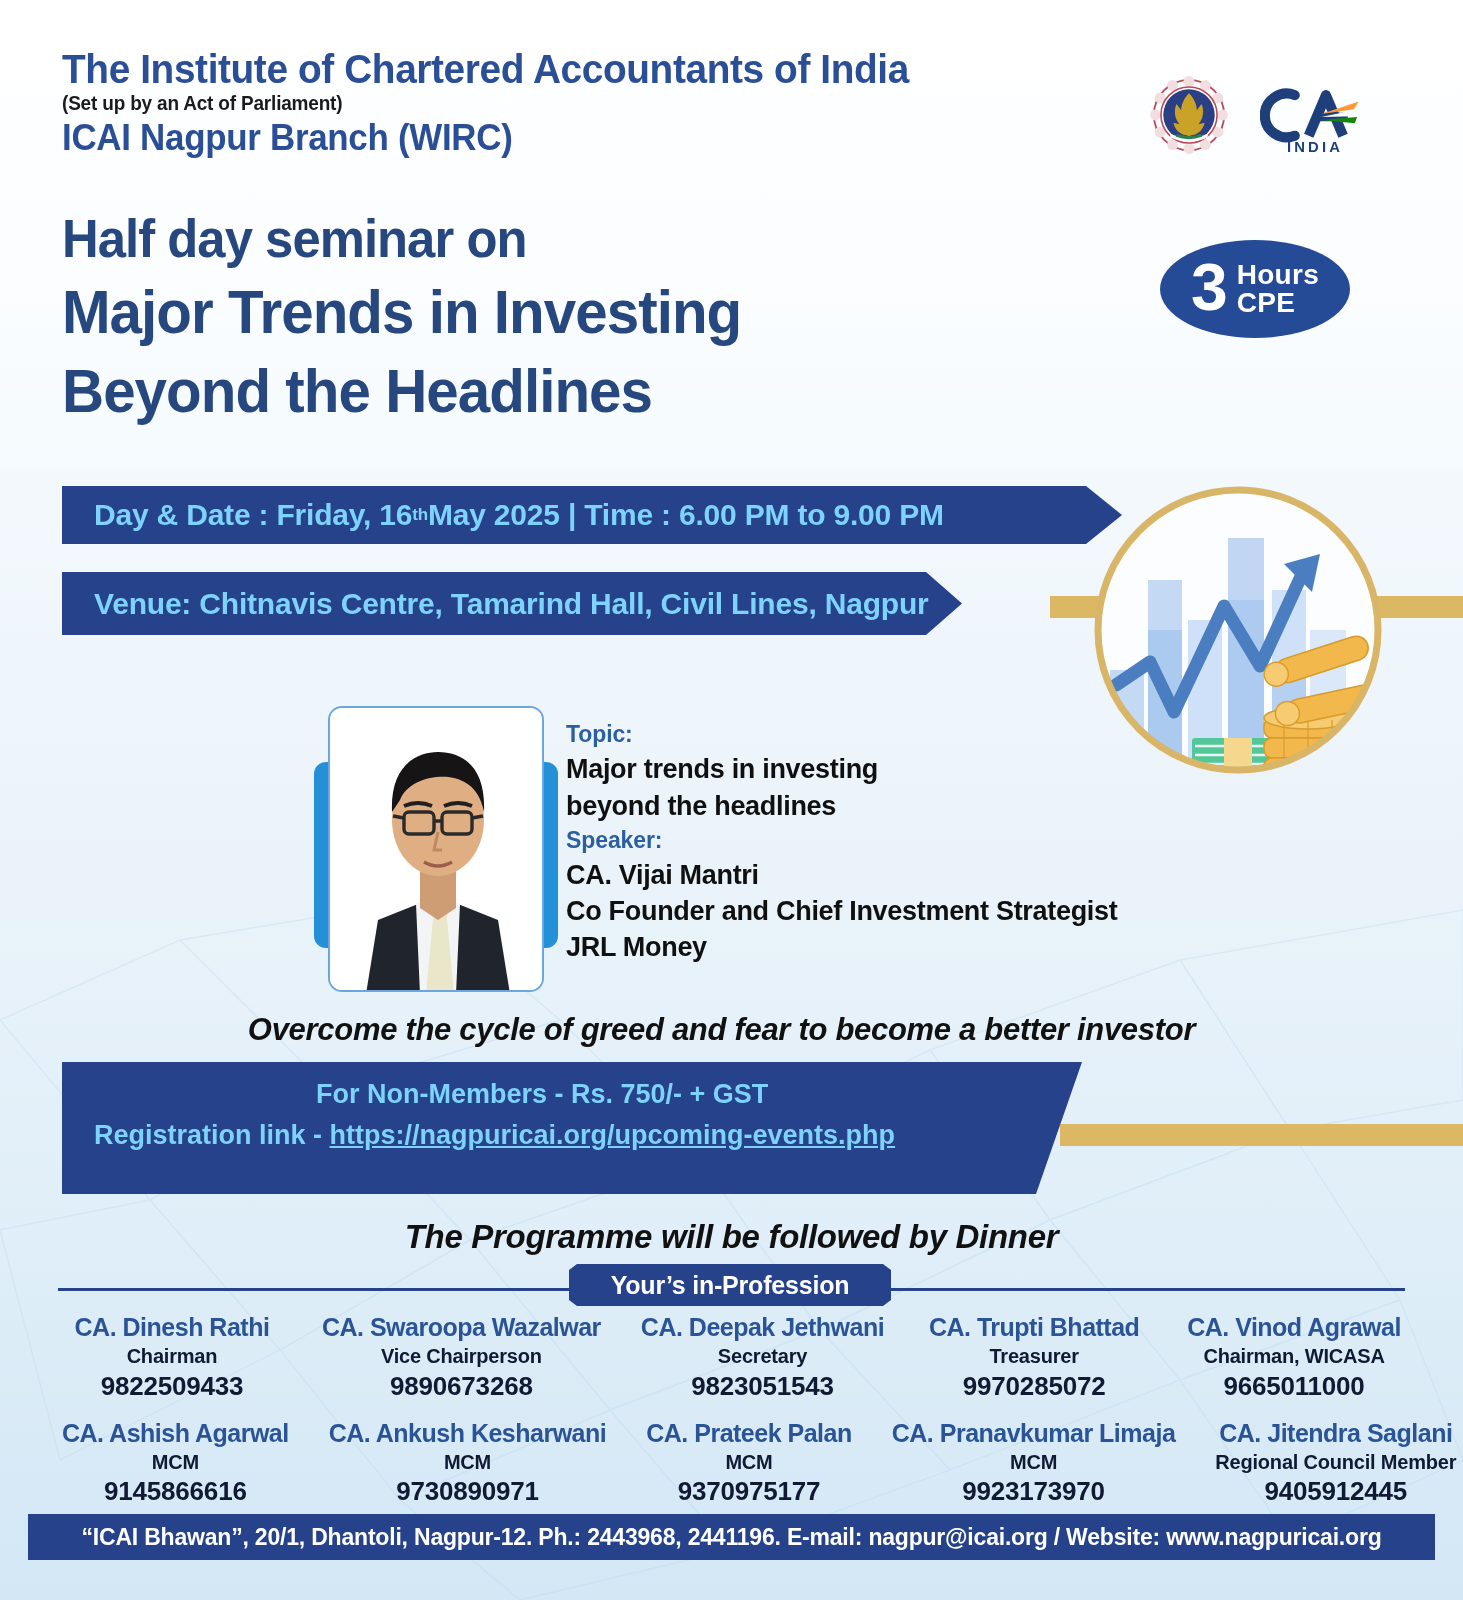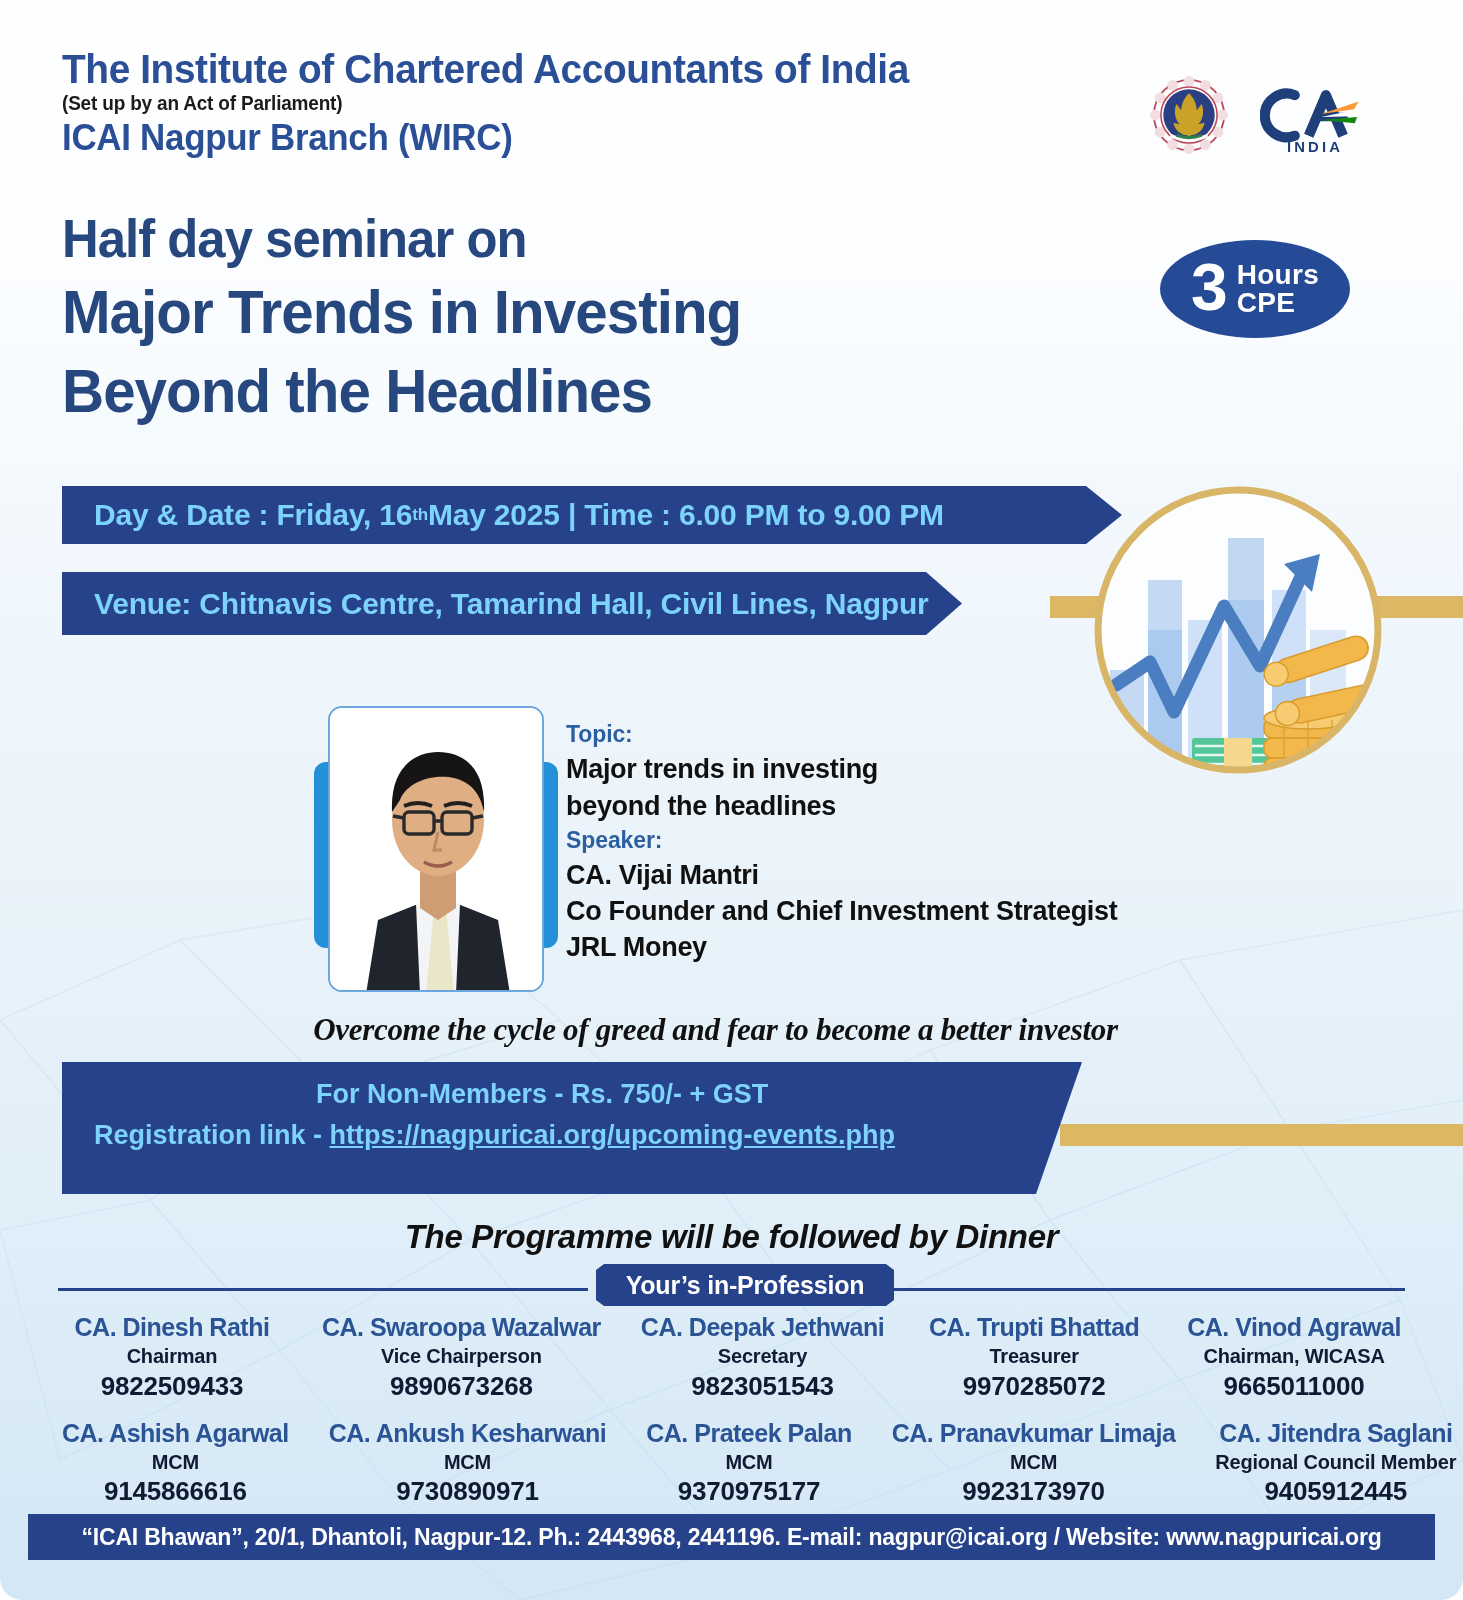--- a/index.html
+++ b/index.html
@@ -11,21 +11,20 @@
     font-family: "Liberation Sans", sans-serif;
   }
 
   .poster {
     position: relative;
     width: 1463px;
     height: 1600px;
     overflow: hidden;
     background:
       linear-gradient(180deg, #fdfefe 0%, #f6fafd 22%, #eaf3fa 55%, #dfeef8 78%, #d3e7f5 100%);
-    border-radius: 22px;
   }
 
   
   .bg-texture {
     position: absolute;
     left: 0; right: 0; top: 900px; bottom: 0;
     opacity: .55;
     pointer-events: none;
   }
 
@@ -148,42 +147,42 @@
   .sp-label {
     font-size: 23px; font-weight: bold; color: #2c5fa0;
     line-height: 1.45; letter-spacing: -0.1px;
   }
   .sp-main {
     font-size: 27px; font-weight: bold; color: #101010;
     line-height: 1.34; letter-spacing: -0.3px;
   }
 
   .tagline {
-    position: absolute; left: 0; top: 1012px; width: 1431px;
+    position: absolute; left: 6px; top: 1012px; width: 1431px;
     text-align: center;
-    font-family: Liberation Serif, serif;
+    font-family: Liberation Sans, sans-serif;
     font-size: 31px; font-weight: bold; font-style: italic;
     color: #111111; letter-spacing: -0.3px;
   }
 
   .dinner {
     position: absolute; left: 0; top: 1218px; width: 1463px;
     text-align: center;
     font-family: "Liberation Sans Narrow", "Liberation Sans", sans-serif;
     font-size: 33px; font-weight: bold; font-style: italic;
     color: #111111; letter-spacing: -0.3px;
   }
 
   
   .rule { position: absolute; top: 1288px; height: 3px; background: #26428b; }
   .rule-l { left: 58px; width: 530px; }
   .rule-r { left: 860px; right: 58px; }
 
   .ribbon {
-    position: absolute; left: 596px; top: 1264px; width: 298px; height: 42px;
+    position: absolute; left: 569px; top: 1264px; width: 322px; height: 42px;
     background: #26428b; color: #fff;
     display: flex; align-items: center; justify-content: center;
     font-size: 25px; font-weight: bold; letter-spacing: -0.2px;
     clip-path: polygon(0 6px, 8px 0, calc(100% - 8px) 0, 100% 6px,
                        100% calc(100% - 6px), calc(100% - 8px) 100%,
                        8px 100%, 0 calc(100% - 6px));
   }
 
   .contacts { position: absolute; left: 58px; top: 1312px; width: 1350px; }
   .crow { display: flex; width: 100%; margin-bottom: 14px; gap: 32px; }

